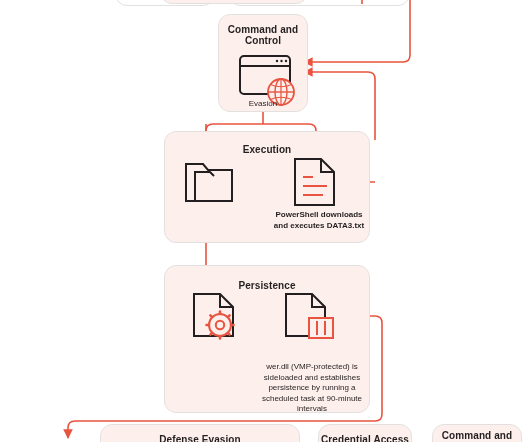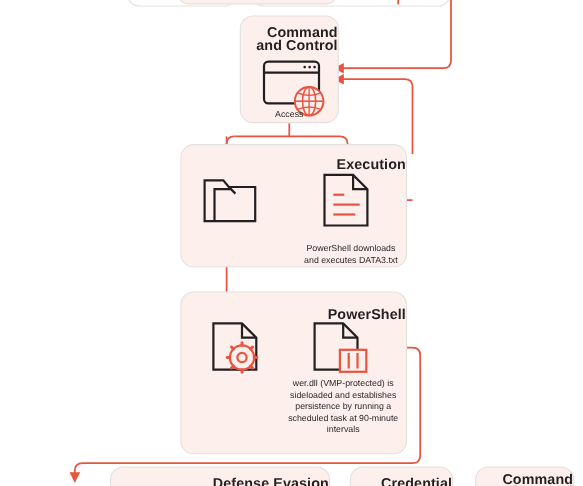--- a/index.html
+++ b/index.html
@@ -16,22 +16,22 @@
   .node{
     position:absolute;
     background:#fdf0ec;
     border:1px solid #e3e1e0;
     border-radius:12px;
     box-sizing:border-box;
   }
   .node.plain{background:#ffffff;}
   .node-title{
     position:absolute;left:0;right:0;
-    text-align:right;
-    font-size:13px;
+    text-align:center;
+    font-size:10px;
     font-weight:bold;
     color:#231f20;
     letter-spacing:.1px;
     line-height:11px;
   }
   .caption{
     position:absolute;
     text-align:center;
     font-size:8px;
     line-height:10.5px;
@@ -98,21 +98,21 @@
     <div class="icon" style="left:47px;top:62px;">
       <svg width="30" height="30" viewBox="0 0 30 30">
         <circle cx="15" cy="15" r="13" fill="#fdf0ec" stroke="#e8543f" stroke-width="1.8"></circle>
         <ellipse cx="15" cy="15" rx="6" ry="13" fill="none" stroke="#e8543f" stroke-width="1.4"></ellipse>
         <line x1="2" y1="15" x2="28" y2="15" stroke="#e8543f" stroke-width="1.4"></line>
         <path d="M4.3,7.5 Q15,12 25.7,7.5" fill="none" stroke="#e8543f" stroke-width="1.2"></path>
         <path d="M4.3,22.5 Q15,18 25.7,22.5" fill="none" stroke="#e8543f" stroke-width="1.2"></path>
         <line x1="15" y1="2" x2="15" y2="28" stroke="#e8543f" stroke-width="1.2"></line>
       </svg>
     </div>
-    <div class="caption" style="left:0;right:0;top:84px;">Access</div>
+    <div class="caption" style="left:0;right:0;top:84px;">Evasion</div>
   </div>
 
   <div class="node" style="left:164px;top:131px;width:206px;height:112px;">
     <div class="node-title" style="top:12px;">Execution</div>
 
     <div class="icon" style="left:18px;top:26px;">
       <svg width="54" height="46" viewBox="0 0 54 46">
         <path d="M3,43 L3,6 L20,6 L25,12 L49,12 L49,43 Z" fill="none" stroke="#231f20" stroke-width="2"></path>
         <path d="M12,43 L12,14 L27,14 L31,18" fill="none" stroke="#231f20" stroke-width="2"></path>
       </svg>
@@ -120,25 +120,25 @@
 
     <div class="icon" style="left:128px;top:25px;">
       <svg width="44" height="50" viewBox="0 0 44 50">
         <path d="M2,2 L28,2 L41,15 L41,48 L2,48 Z" fill="#fdf0ec" stroke="#231f20" stroke-width="2"></path>
         <path d="M28,2 L28,15 L41,15" fill="none" stroke="#231f20" stroke-width="2"></path>
         <line x1="10" y1="20" x2="20" y2="20" stroke="#e8543f" stroke-width="2"></line>
         <line x1="10" y1="29" x2="34" y2="29" stroke="#e8543f" stroke-width="2"></line>
         <line x1="10" y1="38" x2="30" y2="38" stroke="#e8543f" stroke-width="2"></line>
       </svg>
     </div>
-    <div class="caption" style="left:106px;top:89px;width:96px;">PowerShell downloads and executes DATA3.txt</div>
+    <div class="caption" style="left:106px;top:78px;width:96px;font-weight:bold;">PowerShell downloads and executes DATA3.txt</div>
   </div>
 
   <div class="node" style="left:164px;top:265px;width:206px;height:148px;">
-    <div class="node-title" style="top:14px;">PowerShell</div>
+    <div class="node-title" style="top:14px;">Persistence</div>
 
     <div class="icon" style="left:27px;top:26px;">
       <svg width="46" height="48" viewBox="0 0 46 48">
         <path d="M2,2 L28,2 L41,15 L41,44 L2,44 Z" fill="#fdf0ec" stroke="#231f20" stroke-width="2"></path>
         <path d="M28,2 L28,15 L41,15" fill="none" stroke="#231f20" stroke-width="2"></path>
         <g transform="translate(28,33)">
           <circle cx="0" cy="0" r="11" fill="#fdf0ec" stroke="#e8543f" stroke-width="2"></circle>
           <circle cx="0" cy="0" r="4.2" fill="none" stroke="#e8543f" stroke-width="2"></circle>
           <g stroke="#e8543f" stroke-width="2.6" stroke-linecap="round">
             <line x1="0" y1="-11" x2="0" y2="-13.5"></line>
@@ -156,21 +156,21 @@
 
     <div class="icon" style="left:119px;top:26px;">
       <svg width="50" height="48" viewBox="0 0 50 48">
         <path d="M2,2 L28,2 L41,15 L41,44 L2,44 Z" fill="#fdf0ec" stroke="#231f20" stroke-width="2"></path>
         <path d="M28,2 L28,15 L41,15" fill="none" stroke="#231f20" stroke-width="2"></path>
         <rect x="25" y="26" width="24" height="20" fill="#fdf0ec" stroke="#e8543f" stroke-width="2"></rect>
         <line x1="33" y1="29" x2="33" y2="43" stroke="#e8543f" stroke-width="2"></line>
         <line x1="41" y1="29" x2="41" y2="43" stroke="#e8543f" stroke-width="2"></line>
       </svg>
     </div>
-    <div class="caption" style="left:91px;top:78px;width:112px;">wer.dll (VMP-protected) is sideloaded and establishes persistence by running a scheduled task at 90-minute intervals</div>
+    <div class="caption" style="left:91px;top:96px;width:112px;">wer.dll (VMP-protected) is sideloaded and establishes persistence by running a scheduled task at 90-minute intervals</div>
   </div>
 
   <div class="node" style="left:100px;top:424px;width:200px;height:60px;">
     <div class="node-title" style="top:9px;">Defense Evasion</div>
   </div>
 
   <div class="node" style="left:318px;top:424px;width:94px;height:60px;">
     <div class="node-title" style="top:9px;">Credential Access</div>
   </div>
 

